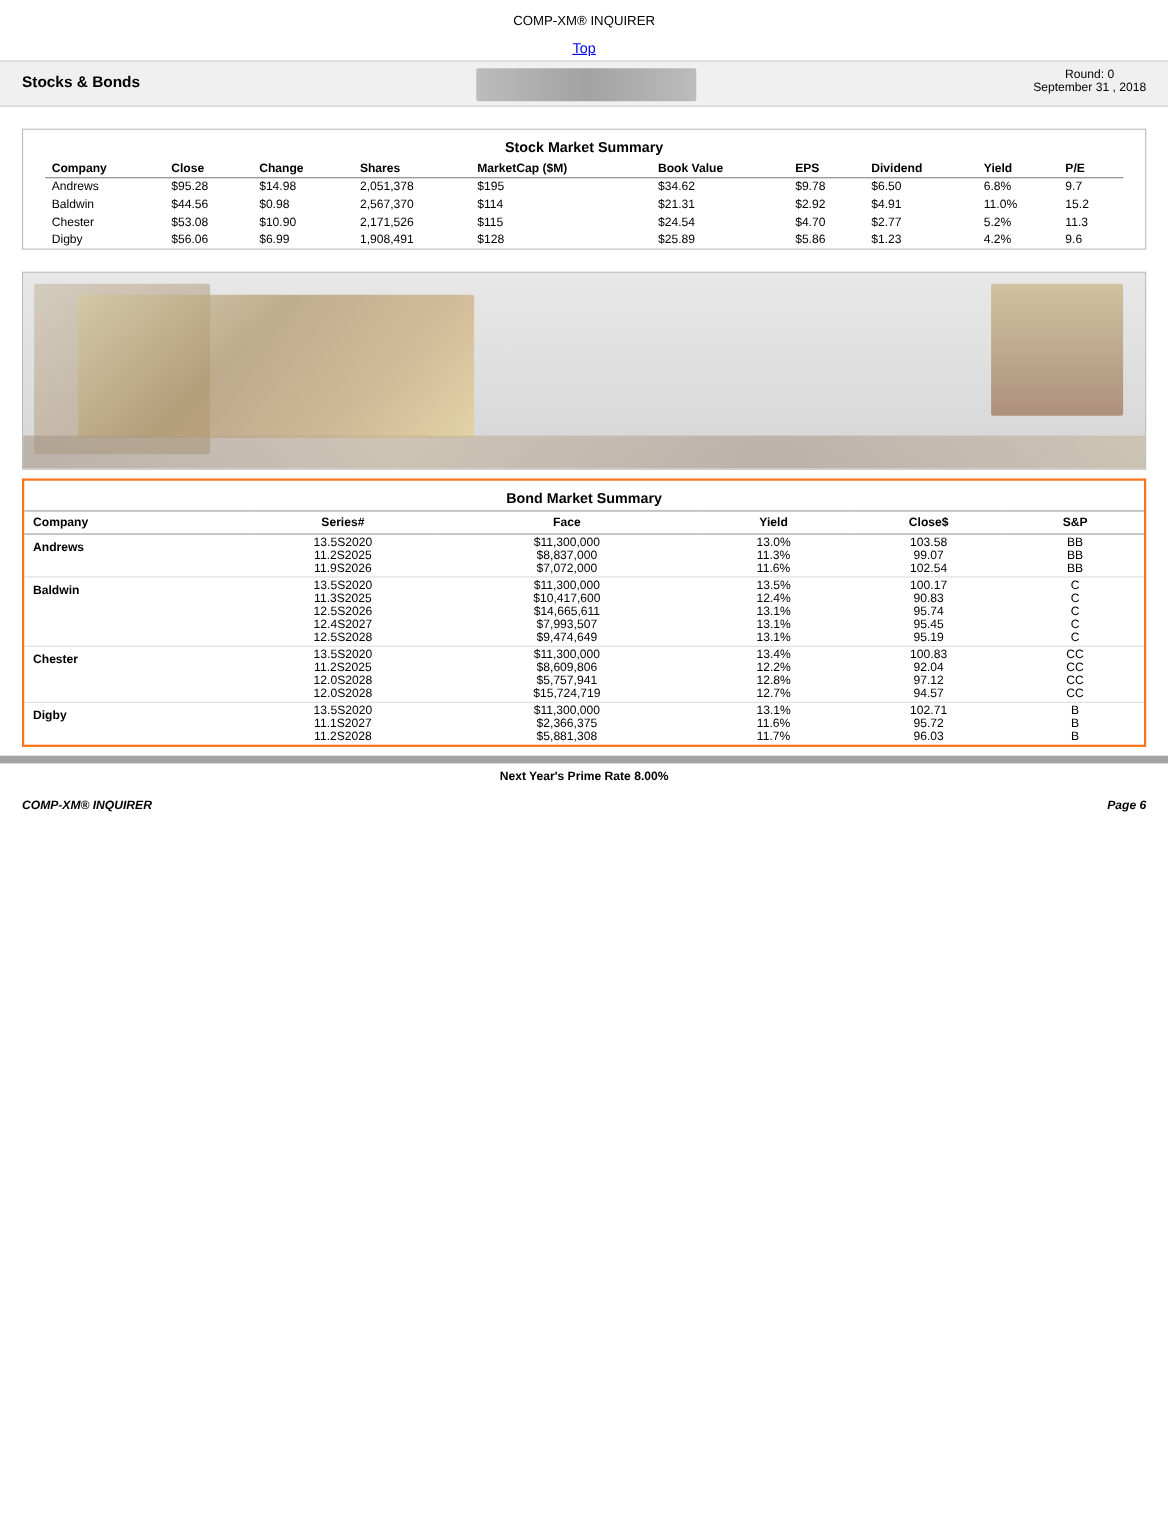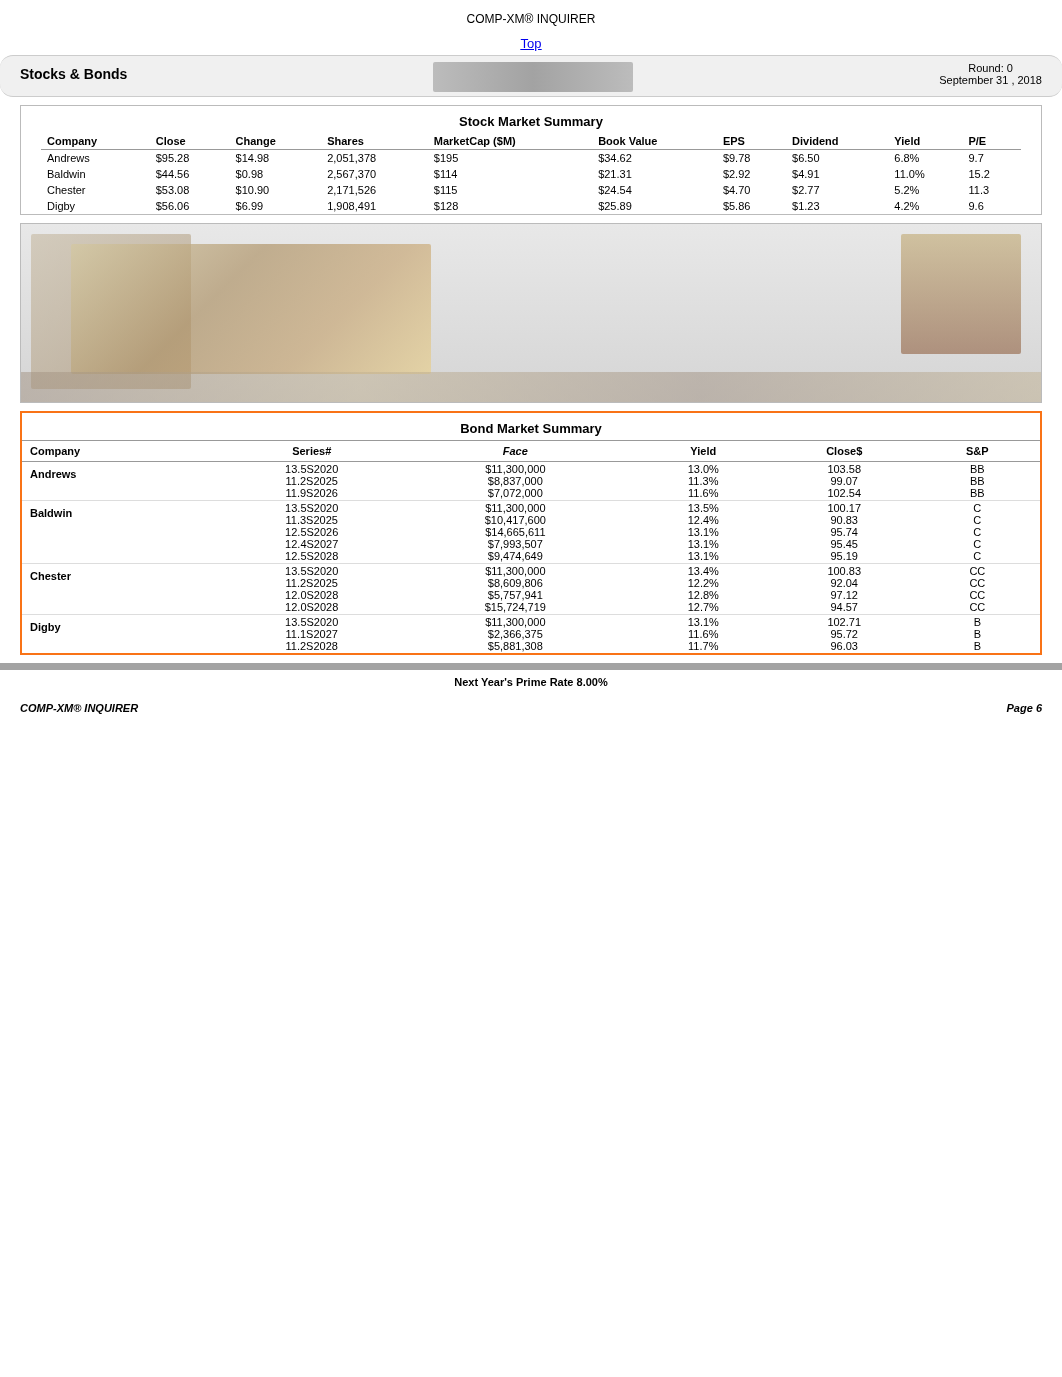--- a/index.html
+++ b/index.html
@@ -27,21 +27,20 @@
     }
 
     .stocks-bonds-header {
       display: flex;
       justify-content: space-between;
       align-items: flex-start;
       padding: 6px 20px 4px 20px;
       border-top: 1px solid #ccc;
       border-bottom: 1px solid #ccc;
       background: #f0f0f0;
-      border-radius: 13px;
     }
 
     .stocks-bonds-title {
       font-size: 14px;
       font-weight: bold;
       padding-top: 4px;
     }
 
     .round-date {
       text-align: center;
@@ -73,21 +72,21 @@
       padding: 2px 6px;
       text-align: left;
     }
 
     .stock-table tr:first-child td {
       border-top: none;
     }
 
     .stock-section {
       border: 1px solid #bbb;
-      margin: 8px 20px;
+      margin: 20px 20px;
     }
 
     .stock-section-inner {
       padding: 0;
     }
 
     .chart-area {
       width: calc(100% - 40px);
       margin: 0 20px;
       height: 180px;
@@ -308,21 +307,21 @@
   <div class="chart-bottom-bars"></div>
 </div>
 
 <div class="bond-section">
   <div class="section-title">Bond Market Summary</div>
   <table class="bond-table">
     <thead>
       <tr>
         <th style="width:130px;">Company</th>
         <th style="width:110px;margin-top:23px;">Series#</th>
-        <th style="width:150px;font-style:italic;">Face</th>
+        <th style="width:150px;">Face</th>
         <th style="width:90px;">Yield</th>
         <th style="width:90px;">Close$</th>
         <th style="width:80px;">S&amp;P</th>
       </tr>
     </thead>
     <tbody id="bond-tbody">
     <tr>
           <td class="bond-company-name">Andrews</td>
           <td>13.5S2020<br>11.2S2025<br>11.9S2026</td>
           <td>$11,300,000<br>$8,837,000<br>$7,072,000</td>

